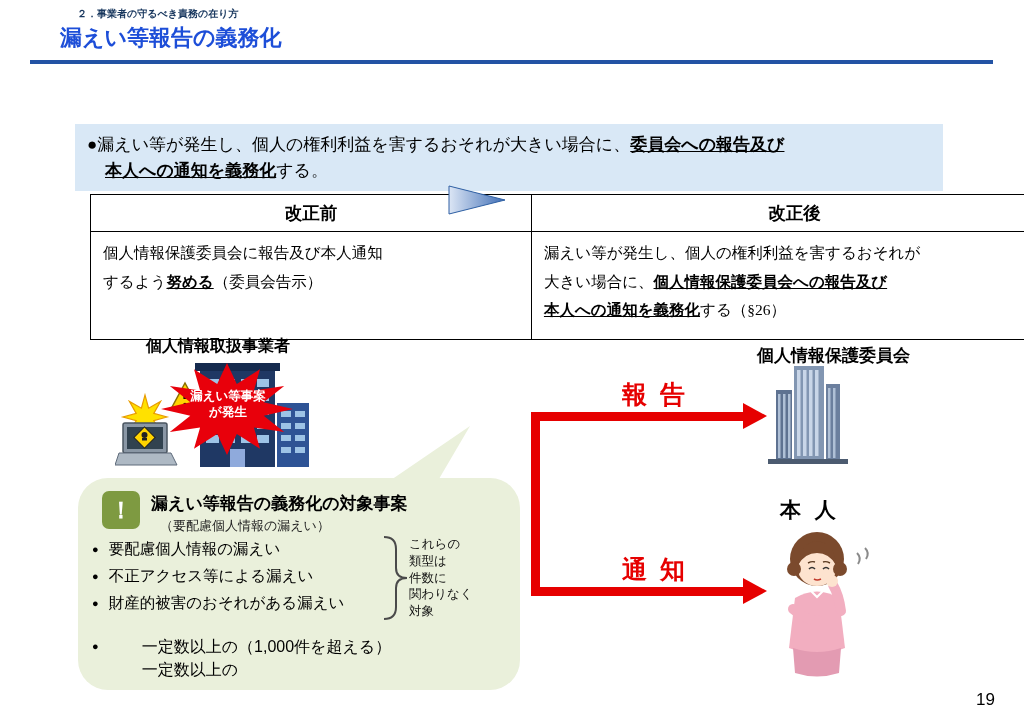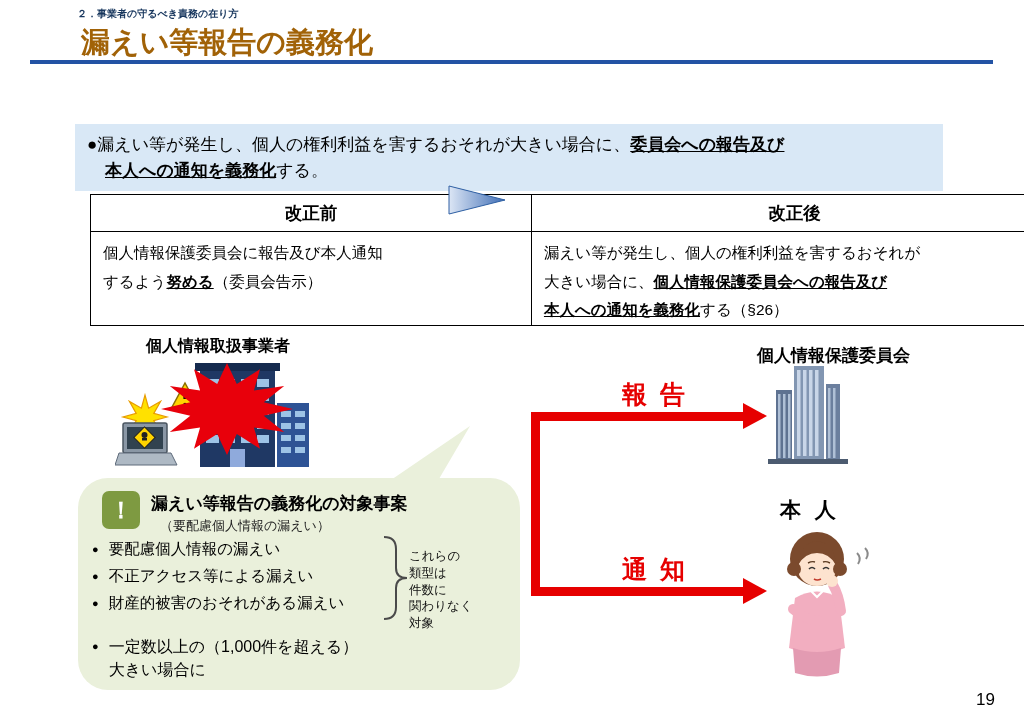--- a/index.html
+++ b/index.html
@@ -6,33 +6,33 @@
   html,body { background:#ffffff; }
   .slide {
     position:relative; width:1024px; height:724px; background:#ffffff;
     font-family:"Liberation Sans","DejaVu Sans",sans-serif; color:#000;
     overflow:hidden;
   }
   .abs { position:absolute; }
   .bu { font-weight:bold; text-decoration:underline; }
 
   .subtitle { left:77px; top:7px; font-size:10px; font-weight:bold; color:#17365D; }
-  .title    { left:81px; top:23px; font-size:29px; font-weight:bold; color:#a16207; }
+  .title    { left:60px; top:23px; font-size:22px; font-weight:bold; color:#1d4ed8; }
   .title-rule { left:30px; top:60px; width:963px; height:4px; background:#2353A4; }
 
   .callout {
     left:75px; top:124px; width:868px; background:#D9E8F6;
     padding:8px 12px; font-size:17px; line-height:1.5;
   }
   .callout-text { padding-left:18px; text-indent:-18px; }
 
   .rev-table { left:90px; top:194px; width:968px; border-collapse:collapse; background:#fff; }
   .rev-table th, .rev-table td { border:1.6px solid #000; }
   .rev-table th { font-size:17.5px; font-weight:bold; text-align:center; padding:6px 0; }
-  .rev-table td { font-size:15.5px; padding:7px 12px 0; line-height:1.85; vertical-align:top; }
+  .rev-table td { font-size:15.5px; padding:7px 12px 14px; line-height:1.85; vertical-align:top;font-family:Liberation Serif, serif; }
 
   .dlabel { font-weight:bold; font-size:16px; }
   .committee-label { font-size:17px; }
   .red-label { color:#E60000; font-weight:bold; font-size:25px; letter-spacing:3px; text-align:center; width:110px; }
   .person-label { font-weight:bold; font-size:21px; letter-spacing:4px; }
 
   .rline { background:#E60000; }
   .rhead { width:0; height:0; border-top:13px solid transparent; border-bottom:13px solid transparent; border-left:24px solid #E60000; }
 
   .burst-text { left:182px; top:388px; width:92px; text-align:center; color:#fff; font-weight:bold; font-size:12.5px; line-height:1.3; }
@@ -40,23 +40,23 @@
   .bubble { left:78px; top:478px; width:442px; height:212px; background:#EAF0DB; border-radius:30px; }
   .bubble-tail { left:388px; top:426px; width:82px; height:56px; background:#EAF0DB;
                  clip-path:polygon(0 100%, 60% 100%, 100% 0); }
   .alert-box { left:102px; top:491px; width:38px; height:38px; background:#7E9A41; border-radius:7px;
                color:#fff; font-weight:bold; font-size:23px; display:flex; align-items:center; justify-content:center; }
   .bubble-title { left:151px; top:492px; font-size:17px; font-weight:bold; }
   .bubble-subtitle { left:160px; top:517px; font-size:13px; color:#222; }
 
   .scope-item { display:flex; align-items:flex-start; gap:10px; font-size:15.5px; }
   .scope-bullet { font-size:11px; margin-top:4px; }
-  .brace-note { left:409px; top:548px; font-size:12.5px; line-height:1.34; color:#111; }
+  .brace-note { left:409px; top:536px; font-size:12.5px; line-height:1.34; color:#111; }
   .brace-note span { display:block; }
-  .large-item-text { font-size:16px; line-height:1.42; }
+  .large-item-text { font-size:16px; line-height:1.42;margin-left:33px; }
 
   .page-number { left:976px; top:690px; font-size:17px;text-align:right; }
 </style>
 </head>
 <body>
 
 <div class="slide">
 
   <div class="abs subtitle">２．事業者の守るべき責務の在り方</div>
   <div class="abs title">漏えい等報告の義務化</div>
@@ -136,20 +136,24 @@
     <rect x="27" y="83" width="5" height="2.5" fill="#222"></rect>
 
     <polygon points="70,28 84,54 56,54" fill="#FFD400" stroke="#8A6D00" stroke-width="1.5"></polygon>
     <rect x="68.4" y="35" width="3.2" height="9" fill="#111"></rect>
     <circle cx="70" cy="49.5" r="1.8" fill="#111"></circle>
   </svg>
 
   <svg class="abs" style="left:160px; top:362px;" width="135" height="95" viewBox="0 0 135 95">
     <polygon points="133,47 103.7,53.7 124.2,70 93.9,65.4 100,86.8 76.8,72.1 67,93 57.2,72.1 34,86.8 40.1,65.4 9.8,70 30.3,53.7 1,47 30.3,40.3 9.8,24 40.1,28.6 34,7.2 57.2,21.9 67,1 76.8,21.9 100,7.2 93.9,28.6 124.2,24 103.7,40.3" fill="#E8000B"></polygon>
   </svg>
+  <div class="abs burst-text">
+    <span>漏えい等事案</span><br>
+    <span>が発生</span>
+  </div>
 
   <div class="abs dlabel committee-label" style="left:713px; top:344px;margin-left:44px;">個人情報保護委員会</div>
   <svg class="abs" style="left:768px; top:360px;" width="80" height="105" viewBox="0 0 80 105">
     <rect x="8" y="30" width="16" height="70" fill="#5E7291"></rect>
     <rect x="26" y="6" width="30" height="94" fill="#8296B2"></rect>
     <rect x="58" y="24" width="14" height="76" fill="#6B7F9E"></rect>
     <rect x="29" y="10" width="3.5" height="86" fill="#C9D6E8"></rect>
     <rect x="35" y="10" width="3.5" height="86" fill="#C9D6E8"></rect>
     <rect x="41" y="10" width="3.5" height="86" fill="#C9D6E8"></rect>
     <rect x="47" y="10" width="3.5" height="86" fill="#C9D6E8"></rect>
@@ -220,19 +224,19 @@
     <span>類型は</span>
     <span>件数に</span>
     <span>関わりなく</span>
     <span>対象</span>
   </div>
 
   <div class="abs scope-item" style="left:92px; top:636px;">
     <span class="scope-bullet">●</span>
     <span class="large-item-text">
       <span>一定数以上の（1,000件を超える）</span><br>
-      <span>大きい場合に</span>
+      <span>一定数以上の</span>
     </span>
   </div>
 
   <div class="abs page-number">19</div>
 
 </div>
 
 </body></html>

